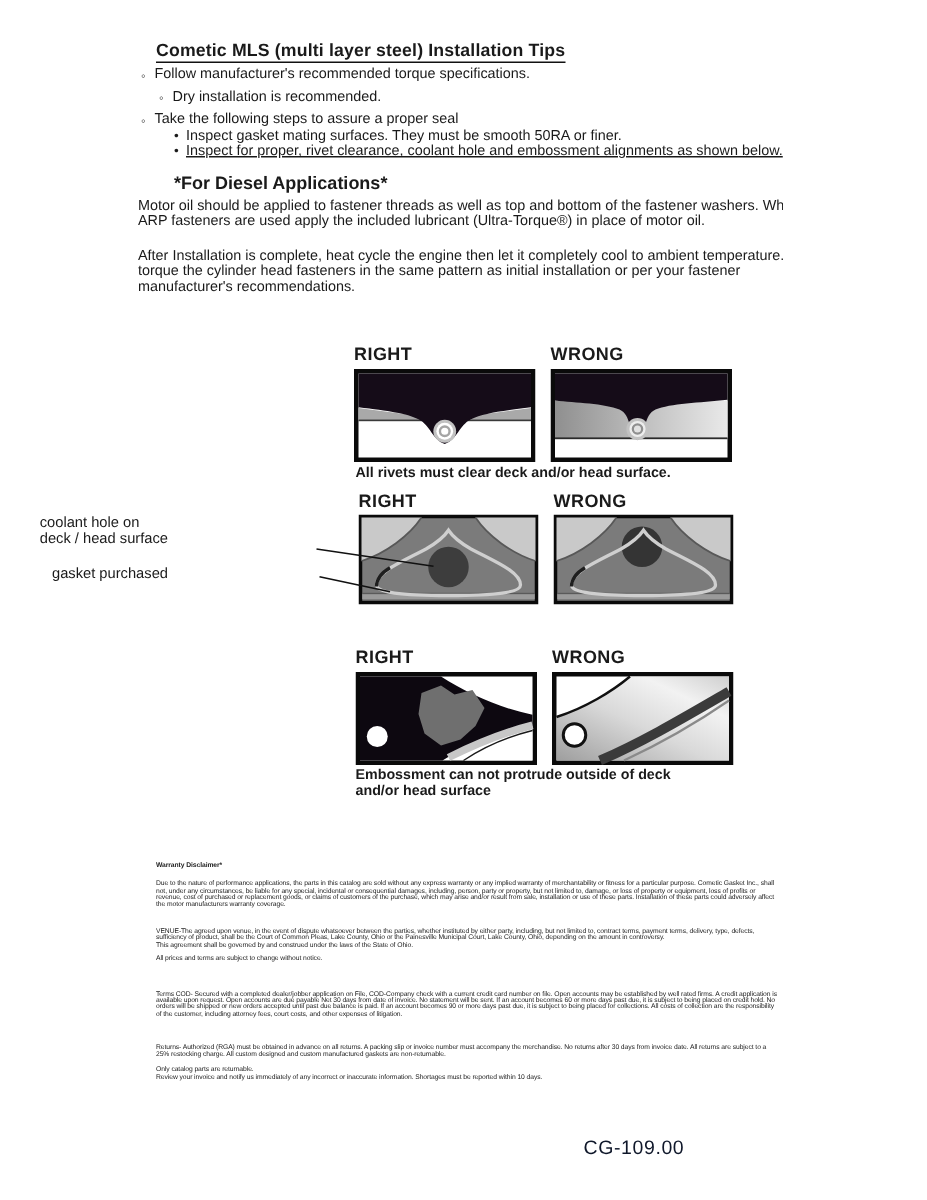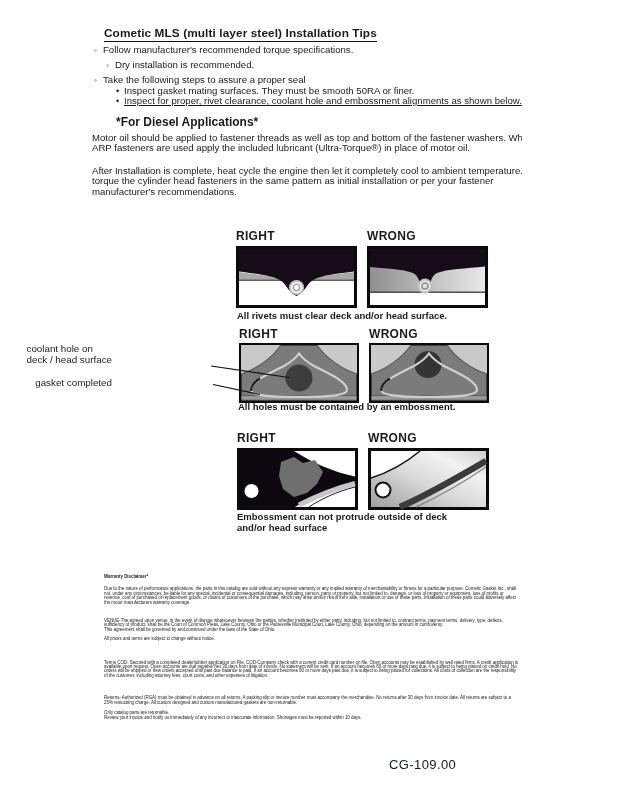--- a/index.html
+++ b/index.html
@@ -84,21 +84,21 @@
     <circle cx="58" cy="40" r="3.1" fill="#e2e2e2" stroke="#8f8f8f" stroke-width="1.5"></circle>
   </svg>
 
   <div class="abs cap" style="left:237px;top:311px;">All rivets must clear deck and/or head surface.</div>
 
   <div class="abs rw-label" style="left:239px;top:327px;width:120px;">RIGHT</div>
   <div class="abs rw-label" style="left:369px;top:327px;width:120px;">WRONG</div>
 
   <div class="abs side-label" style="top:344px;">coolant hole on
 deck / head surface</div>
-  <div class="abs side-label" style="top:378px;">gasket completed</div>
+  <div class="abs side-label" style="top:378px;">gasket purchased</div>
 
   <svg class="abs panel" style="left:239px;top:343px;" width="120" height="60" viewBox="0 0 120 60">
     <rect x="1.25" y="1.25" width="117.5" height="57.5" fill="#7b7b7b" stroke="#0a0a0a" stroke-width="2.5"></rect>
     <path d="M2,2 L42,2 C34,14 18,26 2,31 Z" fill="#c9c9c9"></path>
     <path d="M118,2 L78,2 C86,14 102,26 118,31 Z" fill="#c9c9c9"></path>
     <path d="M42,2 C34,14 18,26 2,31" stroke="#585858" stroke-width="1.2" fill="none"></path>
     <path d="M78,2 C86,14 102,26 118,31" stroke="#585858" stroke-width="1.2" fill="none"></path>
     <rect x="2.5" y="53" width="115" height="3.4" fill="#9b9b9b"></rect>
     <rect x="2.5" y="52.2" width="115" height="0.9" fill="#5a5a5a"></rect>
     <circle cx="60" cy="35" r="13.5" fill="#3d3d3d"></circle>
@@ -112,21 +112,20 @@
     <path d="M118,2 L78,2 C86,14 102,26 118,31 Z" fill="#c9c9c9"></path>
     <path d="M42,2 C34,14 18,26 2,31" stroke="#585858" stroke-width="1.2" fill="none"></path>
     <path d="M78,2 C86,14 102,26 118,31" stroke="#585858" stroke-width="1.2" fill="none"></path>
     <rect x="2.5" y="53" width="115" height="3.4" fill="#9b9b9b"></rect>
     <rect x="2.5" y="52.2" width="115" height="0.9" fill="#5a5a5a"></rect>
     <circle cx="59" cy="21.5" r="13.5" fill="#343434"></circle>
     <path d="M12,47 C12,38 30,31 45,23 C52,19 57,15 60,10.5 C63,15 68,19 75,23 C90,31 108,38 108,47 C108,52 92,54 60,54 C28,54 12,52 12,47 Z" stroke="#cfcfcf" stroke-width="2.2" fill="none"></path>
     <path d="M12,48 C12,43 15,39 21,35.5" stroke="#1e1e1e" stroke-width="2.2" fill="none"></path>
   </svg>
 
-  <div class="abs cap" style="left:238px;top:402px;">All holes must be contained by an embossment.</div>
 
   <div class="abs rw-label" style="left:237px;top:431px;">RIGHT</div>
   <div class="abs rw-label" style="left:368px;top:431px;">WRONG</div>
 
   <svg class="abs panel" style="left:237px;top:448px;" width="121" height="62" viewBox="0 0 121 62">
     <rect x="1.5" y="1.5" width="118" height="59" fill="#ffffff" stroke="#0a0a0a" stroke-width="3"></rect>
     <path d="M3,3 L57,3 C74,14 96,24 118,28.5 L118,36 C92,42 72,50 58,59 L3,59 Z" fill="#0d0810"></path>
     <polygon points="44,14 57,9 66,15 78,12 86,24 80,36 70,45 57,49 46,41 42,28" fill="#6f6f6f"></polygon>
     <path d="M62,57 C80,48 100,40 118,35.5" stroke="#c7c7c7" stroke-width="5" fill="none"></path>
     <path d="M72,59 L118,59 V39 C100,43.5 84,51 72,59 Z" fill="#ffffff"></path>

